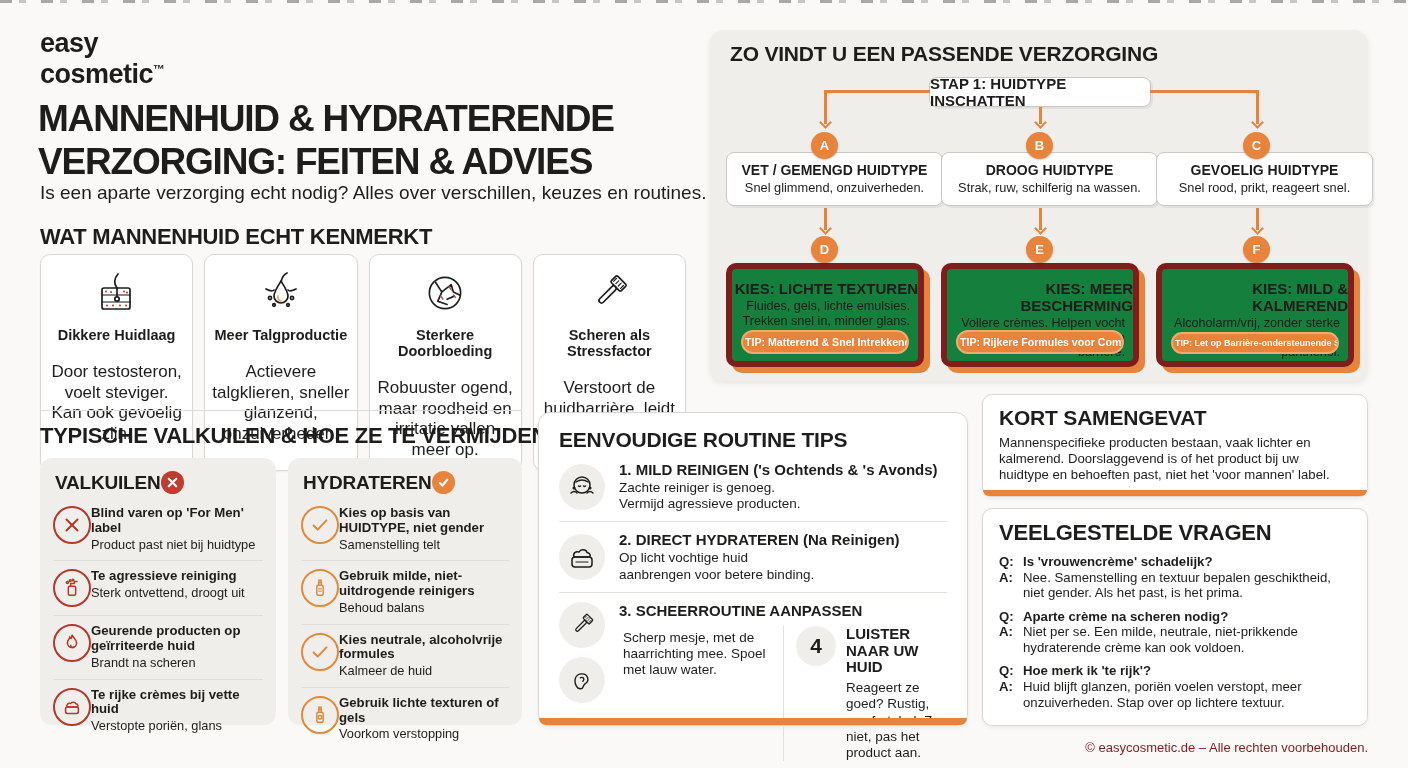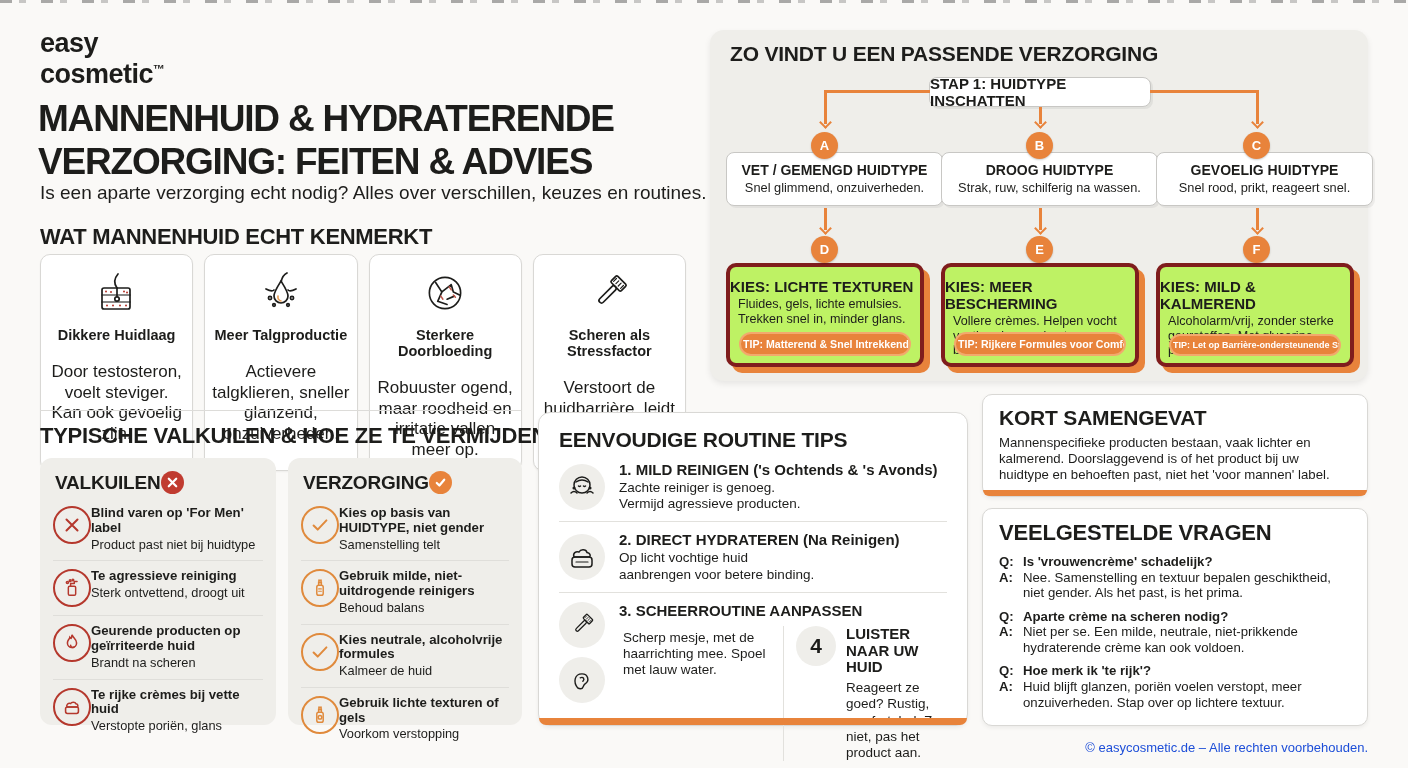--- a/index.html
+++ b/index.html
@@ -33,21 +33,21 @@
   .flow-panel{left:710px;top:30px;width:658px;height:351px;background:var(--panel);border-radius:14px;box-shadow:0 3px 6px rgba(0,0,0,.08)}
   .flow-heading{left:20px;top:12px;font-size:21px;font-weight:700;letter-spacing:-.2px}
   .step1-box{left:219px;top:47px;width:222px;height:30px;background:#fff;border:1px solid #C8C7C4;border-radius:8px;display:flex;align-items:center;justify-content:center;font-weight:700;font-size:15px;box-shadow:2px 2px 0 rgba(0,0,0,.06)}
   .hline{height:2.5px;background:var(--orange)}
   .vline{width:2.5px;background:var(--orange)}
   .chev{width:9px;height:9px;border-right:2.5px solid var(--orange);border-bottom:2.5px solid var(--orange);transform:rotate(45deg)}
   .type-circle{width:27px;height:27px;border-radius:50%;background:var(--orange);color:#fff;font-weight:700;font-size:13px;display:flex;align-items:center;justify-content:center;z-index:2;box-shadow:0 1px 2px rgba(0,0,0,.2)}
   .type-box{top:122px;width:217px;height:54px;background:#fff;border:1px solid #C8C7C4;border-radius:8px;text-align:center;padding-top:9px;box-shadow:2px 2px 0 rgba(0,0,0,.05)}
   .type-title{font-size:14px;font-weight:700}
   .type-body{font-size:12.8px;margin-top:2px}
-  .choice-box{top:233px;width:198px;height:104px;background:#bef264;border:4px solid #7f1d1d;border-radius:10px;text-align:left;padding-top:11px;box-shadow:6px 6px 0 var(--orange)}
+  .choice-box{top:233px;width:198px;height:104px;background:#15803d;border:6px solid #7f1d1d;border-radius:10px;text-align:right;padding-top:11px;box-shadow:6px 6px 0 var(--orange)}
   .choice-title{font-size:15px;font-weight:700}
   .choice-body{font-size:12.6px;line-height:1.16;margin-top:2px;padding:0 8px}
   .tip-badge{position:absolute;left:9px;right:9px;bottom:7px;background:var(--orange);border:2px solid var(--orange-light);color:#fff;font-weight:700;font-size:10.6px;border-radius:14px;padding:4px 2px;white-space:nowrap;overflow:hidden}
   .tip-small{font-size:9px}
 
   
   .divider-line{left:40px;top:410px;width:482px;height:1px;background:#DDDCD9}
   .pitfalls-heading{left:40px;top:423px;font-size:22px;font-weight:700;letter-spacing:-.3px}
   .pitfall-card{top:458px;height:267px;background:var(--panel);border-radius:12px;padding:11px 13px}
   .pitfall-header{display:flex;align-items:center;font-size:19px;font-weight:700;letter-spacing:-.2px;margin:2px 0 4px 2px}
@@ -86,21 +86,21 @@
   .summary-card::after{content:"";position:absolute;left:0;right:0;bottom:0;height:6px;background:var(--orange);border-radius:0 0 9px 9px}
   .summary-heading{font-size:21px;font-weight:700;letter-spacing:-.2px}
   .summary-body{font-size:13.2px;line-height:1.22;margin-top:5px}
   .faq-card{left:982px;top:508px;width:386px;height:218px;background:#fff;border:1px solid var(--card-border);border-radius:10px;padding:11px 16px;box-shadow:0 2px 4px rgba(0,0,0,.06)}
   .faq-heading{font-size:22px;font-weight:700;letter-spacing:-.2px}
   .faq-item{margin-top:8px}
   .faq-line{display:grid;grid-template-columns:24px 1fr;font-size:13.2px;line-height:1.18}
   .faq-line .lbl{font-weight:700}
   .faq-line.q .txt{font-weight:700}
 
-  .footer{right:40px;top:740px;font-size:13px;color:#1d4ed8}
+  .footer{right:40px;top:740px;font-size:13px;color:#7f1d1d}
   svg{display:block}
 </style>
 </head>
 <body>
 
 <div class="abs top-artifact"></div>
 
 <div class="abs logo">
   <div>easy</div>
   <div><span>cosmetic</span><sup>™</sup></div>
@@ -286,21 +286,21 @@
     </span>
     <div>
       <div class="p-title">Te rijke crèmes bij vette huid</div>
       <div class="p-body">Verstopte poriën, glans</div>
     </div>
   </div>
 </div>
 
 <div class="abs pitfall-card" style="left:288px;width:234px">
   <div class="pitfall-header">
-    <span>VERZORGING</span>
+    <span>HYDRATEREN</span>
     <span class="badge orange">
       <svg width="13" height="13" viewBox="0 0 14 14" fill="none" stroke="#fff" stroke-width="2.4" stroke-linecap="round" stroke-linejoin="round">
           <path d="M3 7.5l2.8 2.8L11 4"></path>
         </svg>
     </span>
   </div>
   <div class="p-row">
     <span class="p-icon orange">
       <svg width="22" height="22" viewBox="0 0 24 24" fill="none" stroke="currentColor" stroke-width="2.2" stroke-linecap="round" stroke-linejoin="round">
           <path d="M5 12.5l4.5 4.5L19 7"></path>

